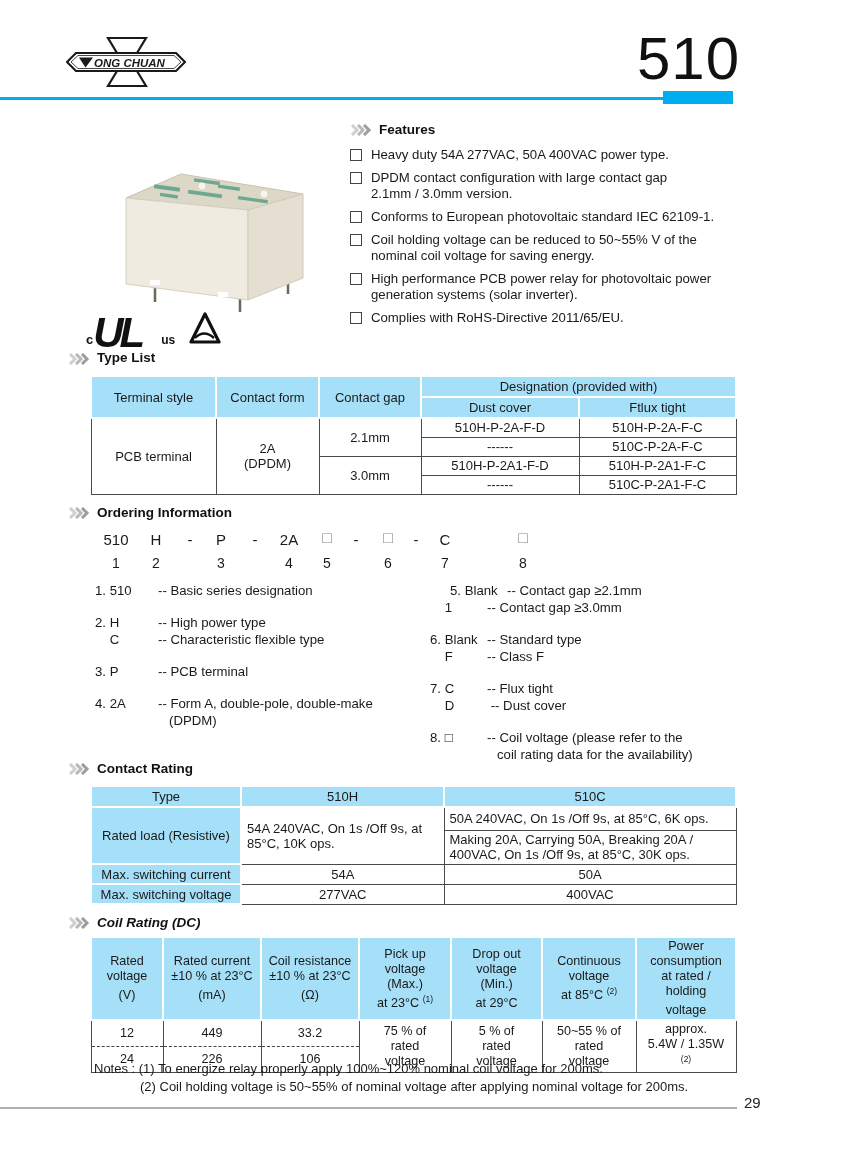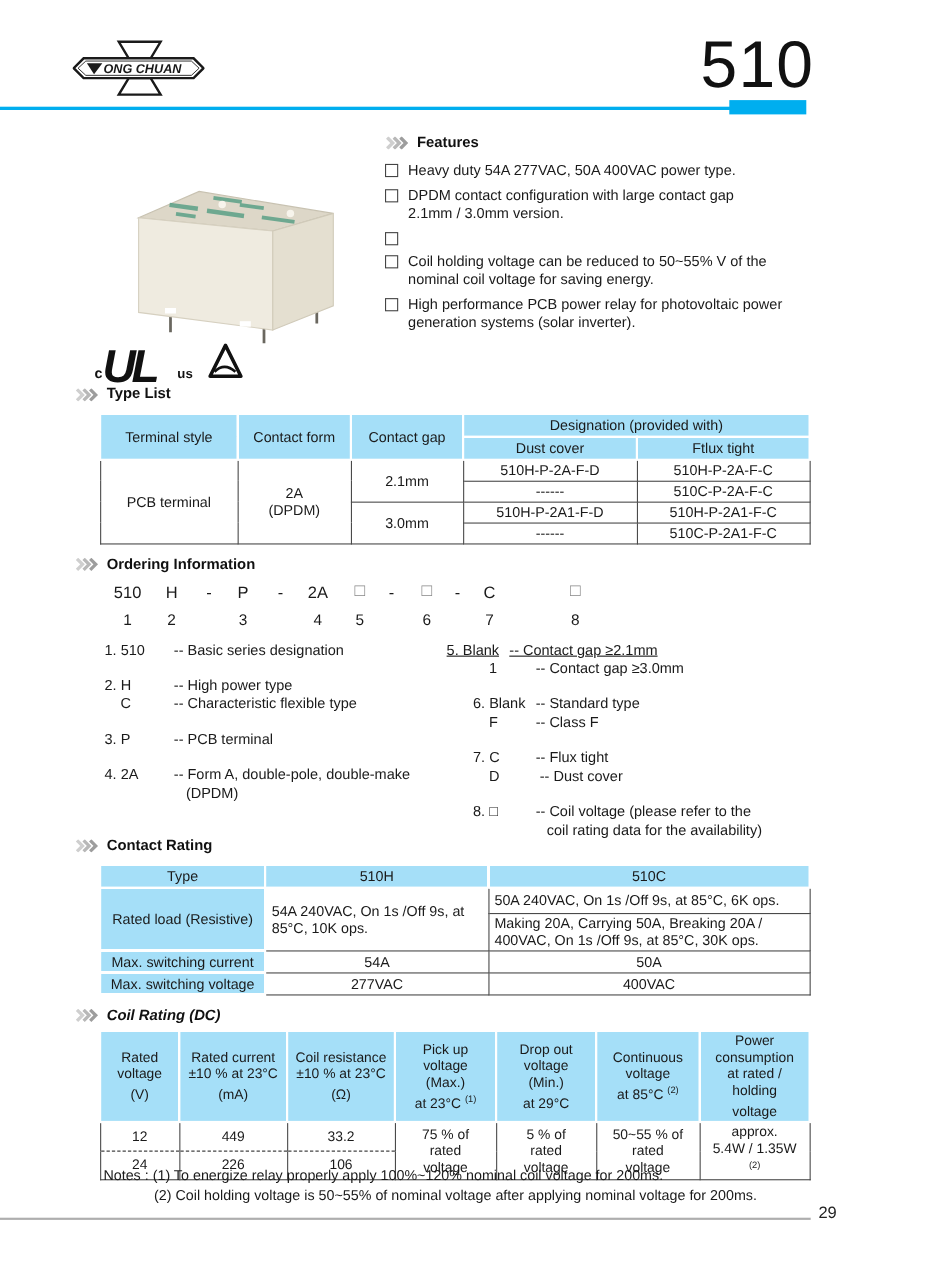--- a/index.html
+++ b/index.html
@@ -120,30 +120,35 @@
       <span class="f-box"></span>
       <span class="pre">Heavy duty 54A 277VAC, 50A 400VAC power type.</span>
     </div>
     <div class="f-item">
       <span class="f-box"></span>
       <span class="pre">DPDM contact configuration with large contact gap
 2.1mm / 3.0mm version.</span>
     </div>
     <div class="f-item">
       <span class="f-box"></span>
+      <span class="pre">Conforms to European photovoltaic standard IEC 62109-1.</span>
     </div>
     <div class="f-item">
       <span class="f-box"></span>
       <span class="pre">Coil holding voltage can be reduced to 50~55% V of the
 nominal coil voltage for saving energy.</span>
     </div>
     <div class="f-item">
       <span class="f-box"></span>
       <span class="pre">High performance PCB power relay for photovoltaic power
 generation systems (solar inverter).</span>
+    </div>
+    <div class="f-item">
+      <span class="f-box"></span>
+      <span class="pre">Complies with RoHS-Directive 2011/65/EU.</span>
     </div>
   </div>
 
   <div class="sec-head" style="left:68px;top:350px;align-items:flex-end;">
     <svg width="22" height="12" viewBox="0 0 22 12">
       <path d="M2,1 L7,6 L2,11" fill="none" stroke="#cfcfcf" stroke-width="3"></path>
       <path d="M8,1 L13,6 L8,11" fill="none" stroke="#b8b8b8" stroke-width="3"></path>
       <path d="M14,1 L19,6 L14,11" fill="none" stroke="#9d9d9d" stroke-width="3"></path>
     </svg>
     <span class="sec-title">Type List</span>
@@ -241,21 +246,21 @@
   </div>
   <div class="ord-row ord-left" style="left:95px;top:696px;">
     <span class="ord-key">4. 2A</span>
     <span class="ord-desc">-- Form A, double-pole, double-make</span>
   </div>
   <div class="ord-row ord-left" style="left:95px;top:713px;">
     <span class="ord-key"></span>
     <span class="ord-desc">   (DPDM)</span>
   </div>
 
-  <div class="ord-row ord-right" style="left:406px;top:583px;text-decoration:underline;">
+  <div class="ord-row ord-right" style="left:450px;top:583px;">
     <span class="ord-key">5. Blank</span>
     <span class="ord-desc">-- Contact gap ≥2.1mm</span>
   </div>
   <div class="ord-row ord-right" style="left:430px;top:600px;">
     <span class="ord-key">    1</span>
     <span class="ord-desc">-- Contact gap ≥3.0mm</span>
   </div>
   <div class="ord-row ord-right" style="left:430px;top:632px;">
     <span class="ord-key">6. Blank</span>
     <span class="ord-desc">-- Standard type</span>

